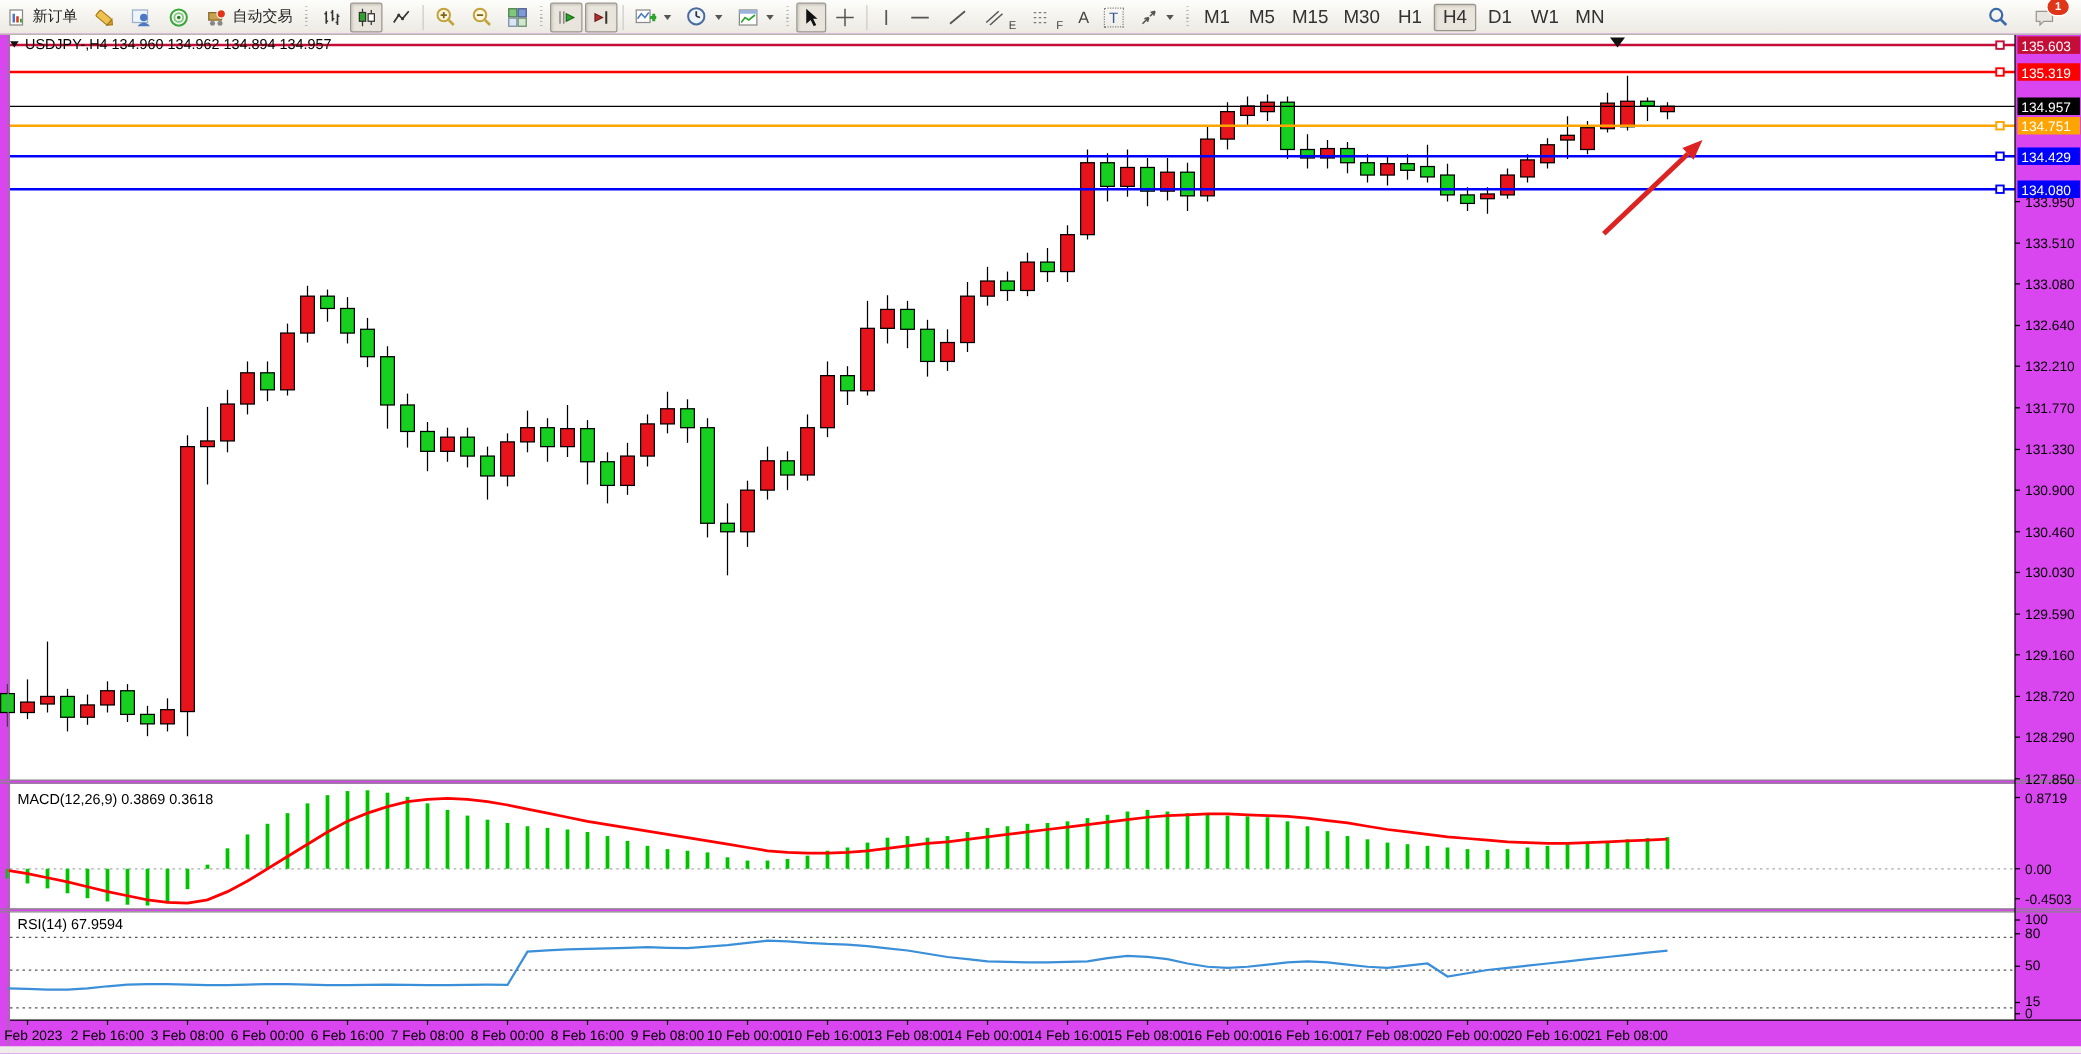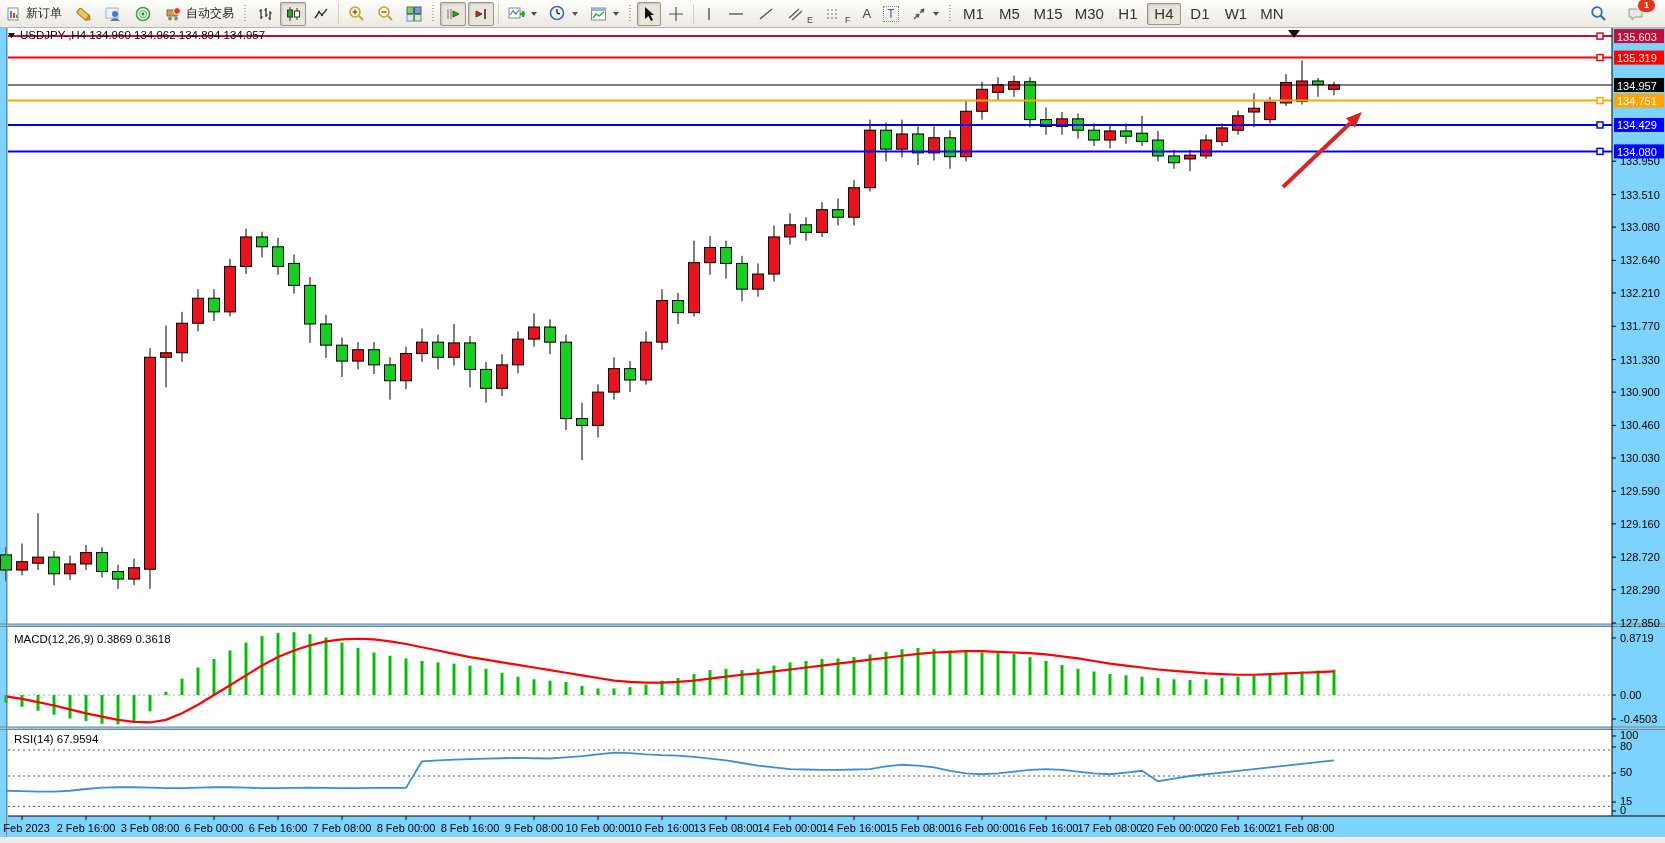--- a/index.html
+++ b/index.html
@@ -26,21 +26,21 @@
     box-shadow:inset 1px 1px 2px rgba(0,0,0,.15);}
   .caret{width:0;height:0;border-left:3px solid transparent;border-right:3px solid transparent;
     border-top:4px solid #555;margin-left:2px;}
   .toolbar-right{margin-left:auto;display:flex;align-items:center;gap:8px;padding-right:14px;}
   .badge{position:absolute;top:-5px;right:-7px;min-width:13px;height:13px;border-radius:8px;
     background:#e03518;color:#fff;font-size:9px;font-weight:bold;display:flex;
     align-items:center;justify-content:center;padding:0 2px;border:1px solid #fff;}
   .chat-wrap{position:relative;}
   .glyph-letter{font-size:11px;color:#444;}
   
-  #chartArea{position:absolute;top:27px;left:0;width:1665px;height:816px;background:#7dd3fc;}
+  #chartArea{position:absolute;top:27px;left:0;width:1665px;height:816px;background:#d946ef;}
   svg{display:block;}
   svg text{font-family:"Liberation Sans",sans-serif;}
 </style>
 </head>
 <body>
 
 <div class="screen">
 
   <div class="toolbar">
     <div class="tb-btn">

